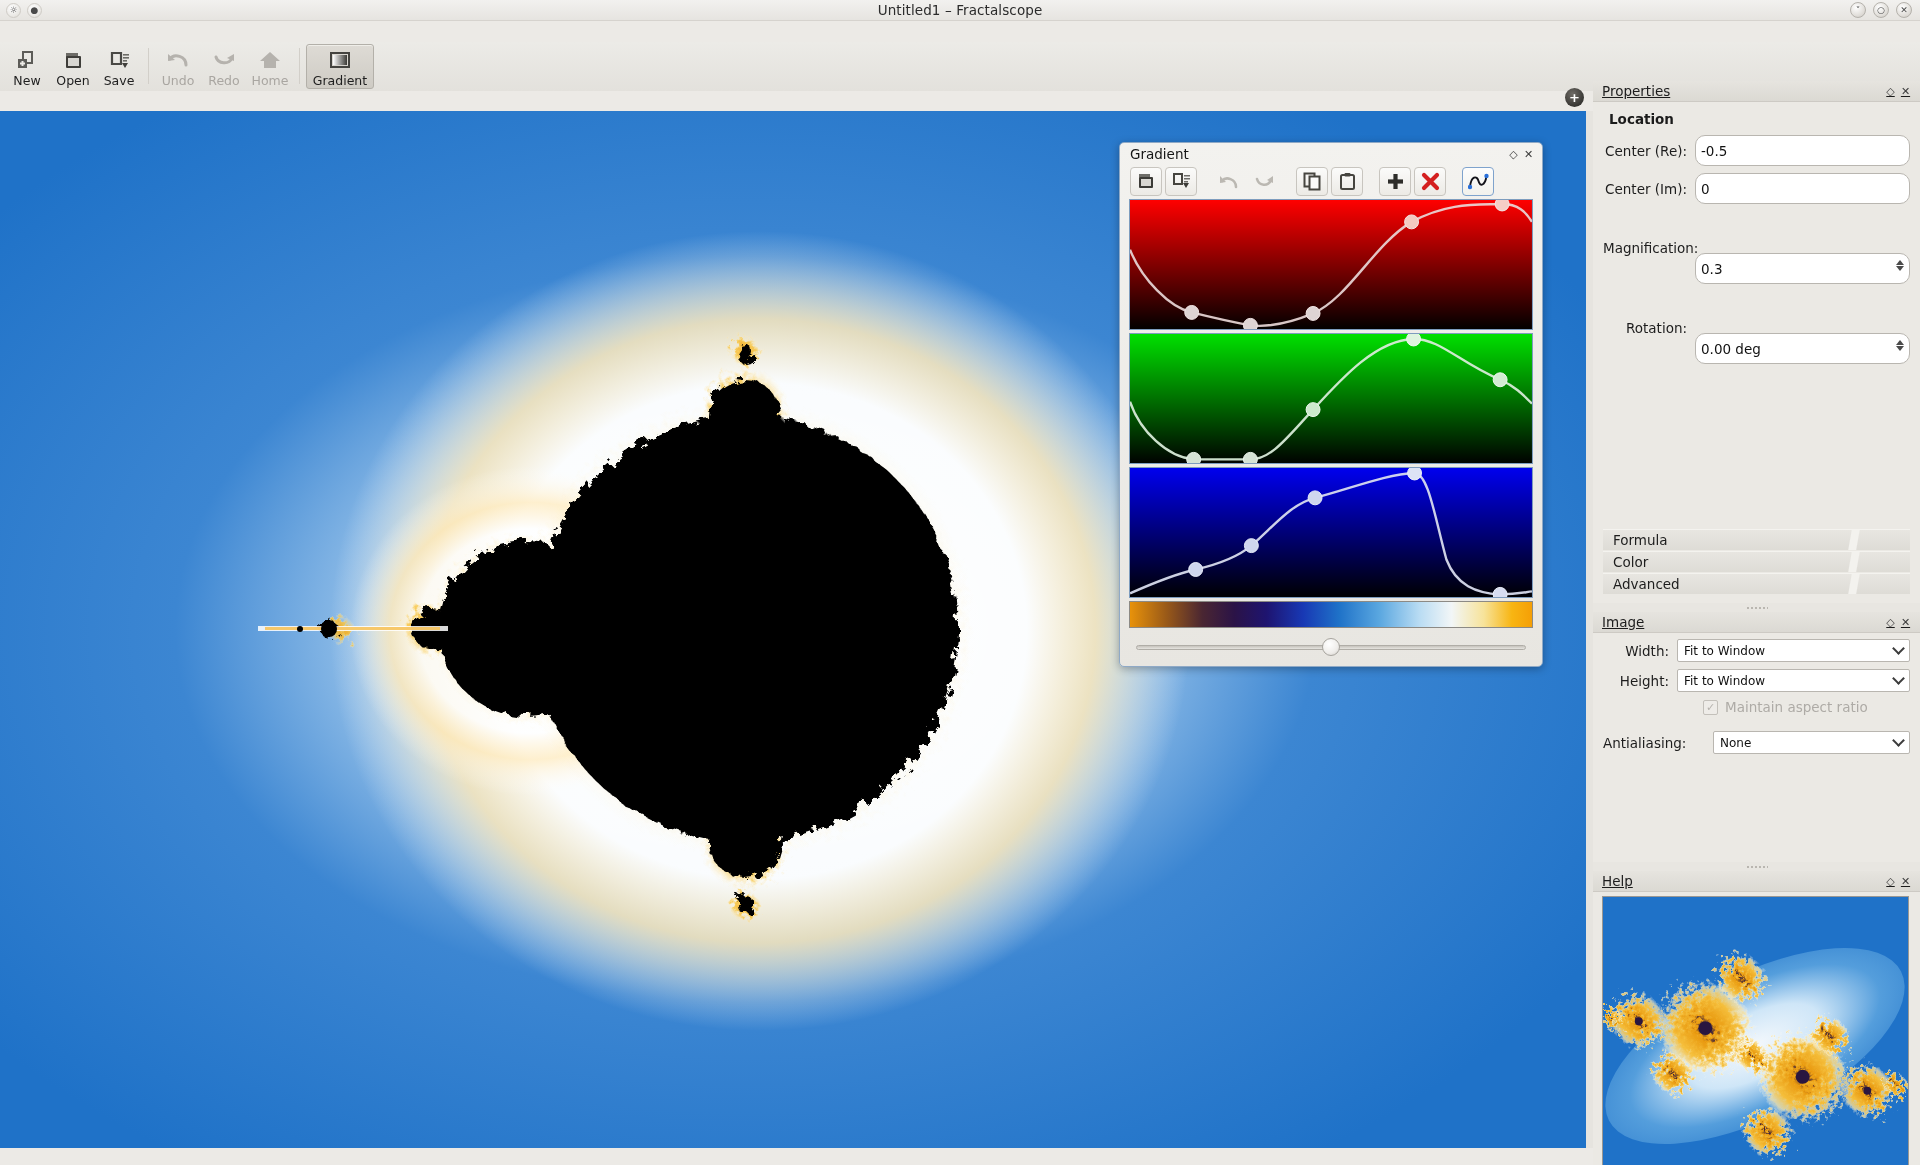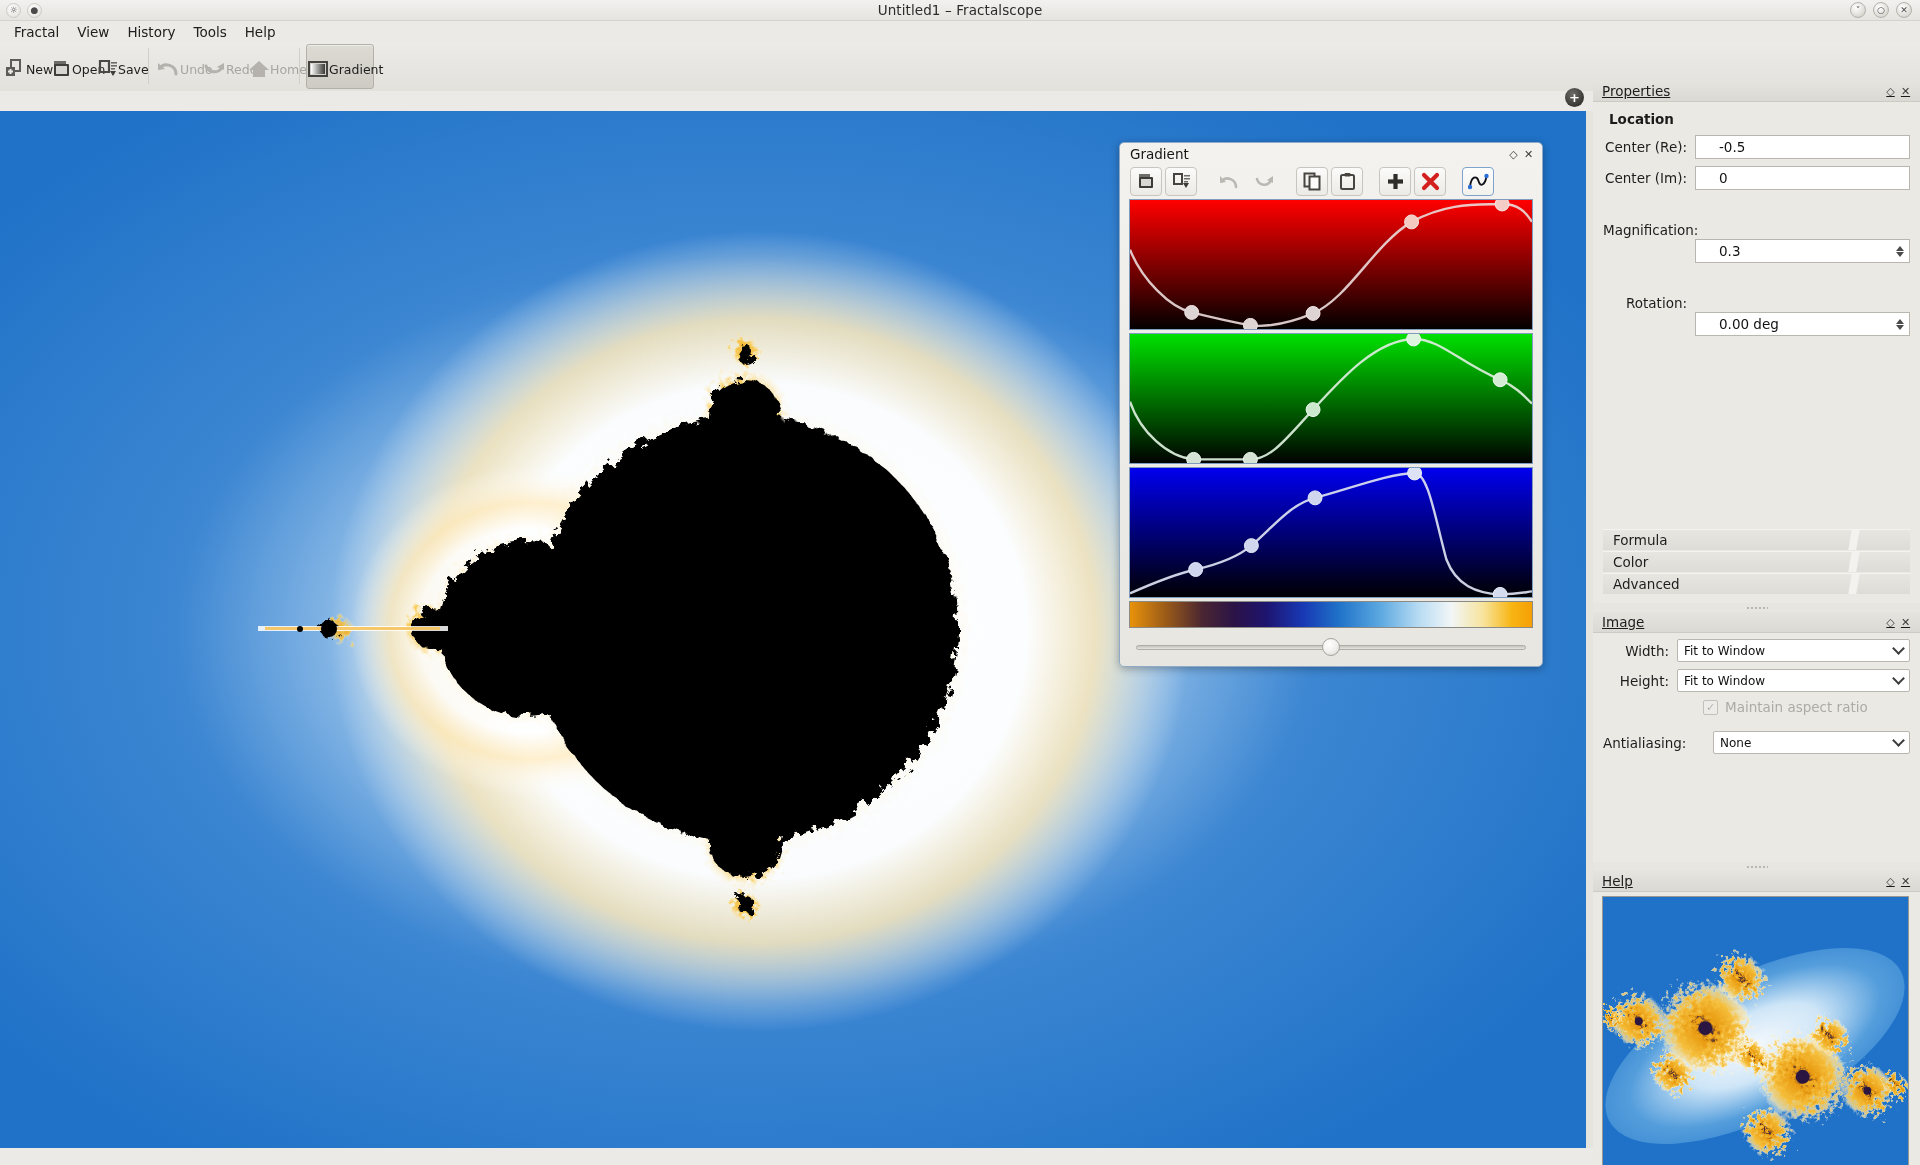--- a/index.html
+++ b/index.html
@@ -43,21 +43,21 @@
   .menu-item { padding: 2px 8px; font-size: 13.5px; color: #202020; cursor: default; }
 
   
   .toolbar {
     position: absolute; top: 42px; left: 0; width: 1920px; height: 49px;
     background: linear-gradient(#ecebe7, #e3e1dc);
     display: flex; align-items: flex-start; padding: 2px 4px 0 4px; gap: 0px;
   }
   .tbtn {
     width: 46px; min-width: 46px; height: 45px;
-    display: flex; align-items: center; justify-content: flex-start;
+    display: flex; flex-direction: column; align-items: center; justify-content: flex-start;
     padding-top: 4px; border: 1px solid transparent; border-radius: 3px; text-align: center;
   }
   .tbtn .glyph { height: 22px; display:flex; align-items:center; justify-content:center; }
   .tbtn .lbl { font-size: 12.5px; margin-top: 2px; color: #1e1e1e; }
   .tbtn.disabled .lbl { color: #a9a6a1; }
   .tbtn.active {
     background: linear-gradient(#dedbd5, #cecbc4);
     border: 1px solid #b3b0a9;
     box-shadow: inset 0 1px 0 #efeee9;
   }
@@ -111,23 +111,23 @@
   }
   .panel-title { font-size: 13.5px; color: #1d1d1d; flex: 1; }
   .phbtn { width: 15px; height: 15px; display:flex; align-items:center; justify-content:center; color:#3a3a3a; font-size:11px; }
   .panel-body { padding: 6px 10px 8px 10px; }
 
   .section-label { font-weight: bold; font-size: 13.5px; margin: 3px 0 8px 6px; }
   .frow { display: flex; align-items: center; margin-bottom: 7px; }
   .frow .flabel { width: 92px; text-align: right; padding-right: 8px; font-size: 13.5px; color: #1d1d1d; }
   .frow.wide .flabel { width: 74px; }
   .finput {
-    flex: 1; height: 24px; background: #fff;
-    border: 1px solid #b9b6b0; border-radius: 0;
-    padding: 0 23px; font-size: 13.5px; color: #111;
+    flex: 1; height: 31px; background: #fff;
+    border: 1px solid #b9b6b0; border-radius: 10px;
+    padding: 0 5px; font-size: 13.5px; color: #111;
     display: flex; align-items: center;
   }
   .spin { position: relative; margin-top: 42px; }
   .spin .arrows {
     position: absolute; right: 4px; top: 2px; width: 11px; height: 18px;
     display: flex; flex-direction: column; align-items: center; justify-content: center; gap: 1px;
   }
   .arrow-up, .arrow-dn { width: 0; height: 0; border-left: 4px solid transparent; border-right: 4px solid transparent; }
   .arrow-up { border-bottom: 5px solid #4b4b4b; }
   .arrow-dn { border-top: 5px solid #4b4b4b; }
@@ -232,27 +232,20 @@
       <div class="wbtn ghost mini">●</div>
     </div>
     <div class="titlebar-text">Untitled1 – Fractalscope</div>
     <div class="tb-right">
       <div class="wbtn">˅</div>
       <div class="wbtn">○</div>
       <div class="wbtn">✕</div>
     </div>
   </div>
 
-  <div class="menubar">
-    <div class="menu-item">Fractal</div>
-    <div class="menu-item">View</div>
-    <div class="menu-item">History</div>
-    <div class="menu-item">Tools</div>
-    <div class="menu-item">Help</div>
-  </div>
 
   <div class="toolbar">
 
     <div class="tbtn">
       <div class="glyph">
         <svg width="21" height="21" viewBox="0 0 21 21">
           <path d="M6 2 h9 v11 h-9 z" fill="none" stroke="#5d5c58" stroke-width="2"></path>
           <rect x="1" y="9" width="9" height="9" fill="#5d5c58"></rect>
           <rect x="4.5" y="11" width="2" height="5" fill="#eceae6"></rect>
           <rect x="3" y="12.5" width="5" height="2" fill="#eceae6"></rect>

